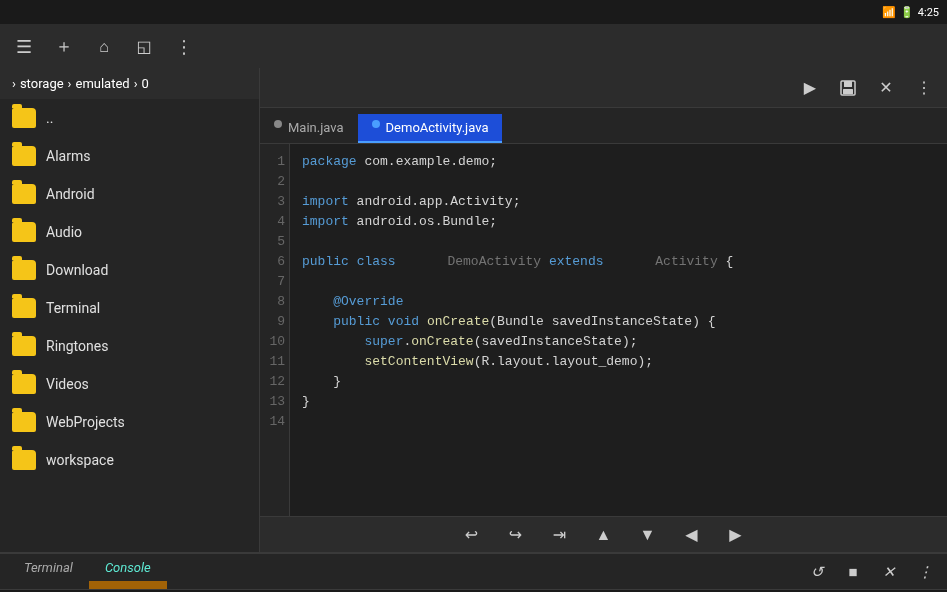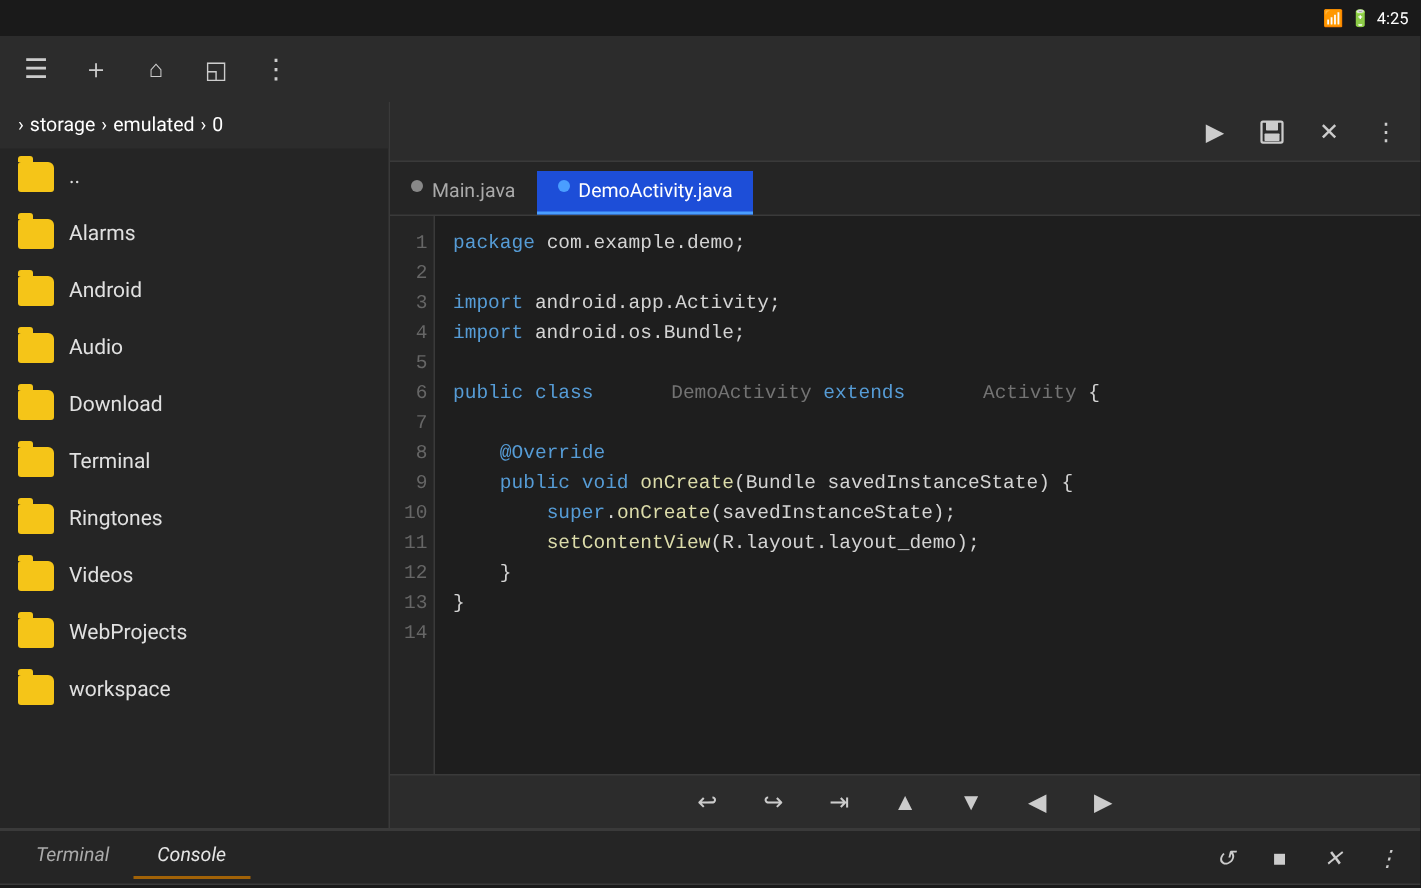--- a/index.html
+++ b/index.html
@@ -241,22 +241,22 @@
       gap: 0;
     }
     .terminal-tab {
       padding: 6px 16px;
       font-size: 13px;
       color: #aaa;
       cursor: pointer;
       border-bottom: 2px solid transparent;
     }
     .terminal-tab.active {
-      color: #e5e5e5;
-      border-bottom: 2px solid #a16207;
+      color: #5eead4;
+      border-bottom: 8px solid #a16207;
     }
     .terminal-toolbar-right {
       display: flex;
       align-items: center;
       gap: 8px;
     }
     .terminal-icon {
       width: 28px;
       height: 28px;
       display: flex;

